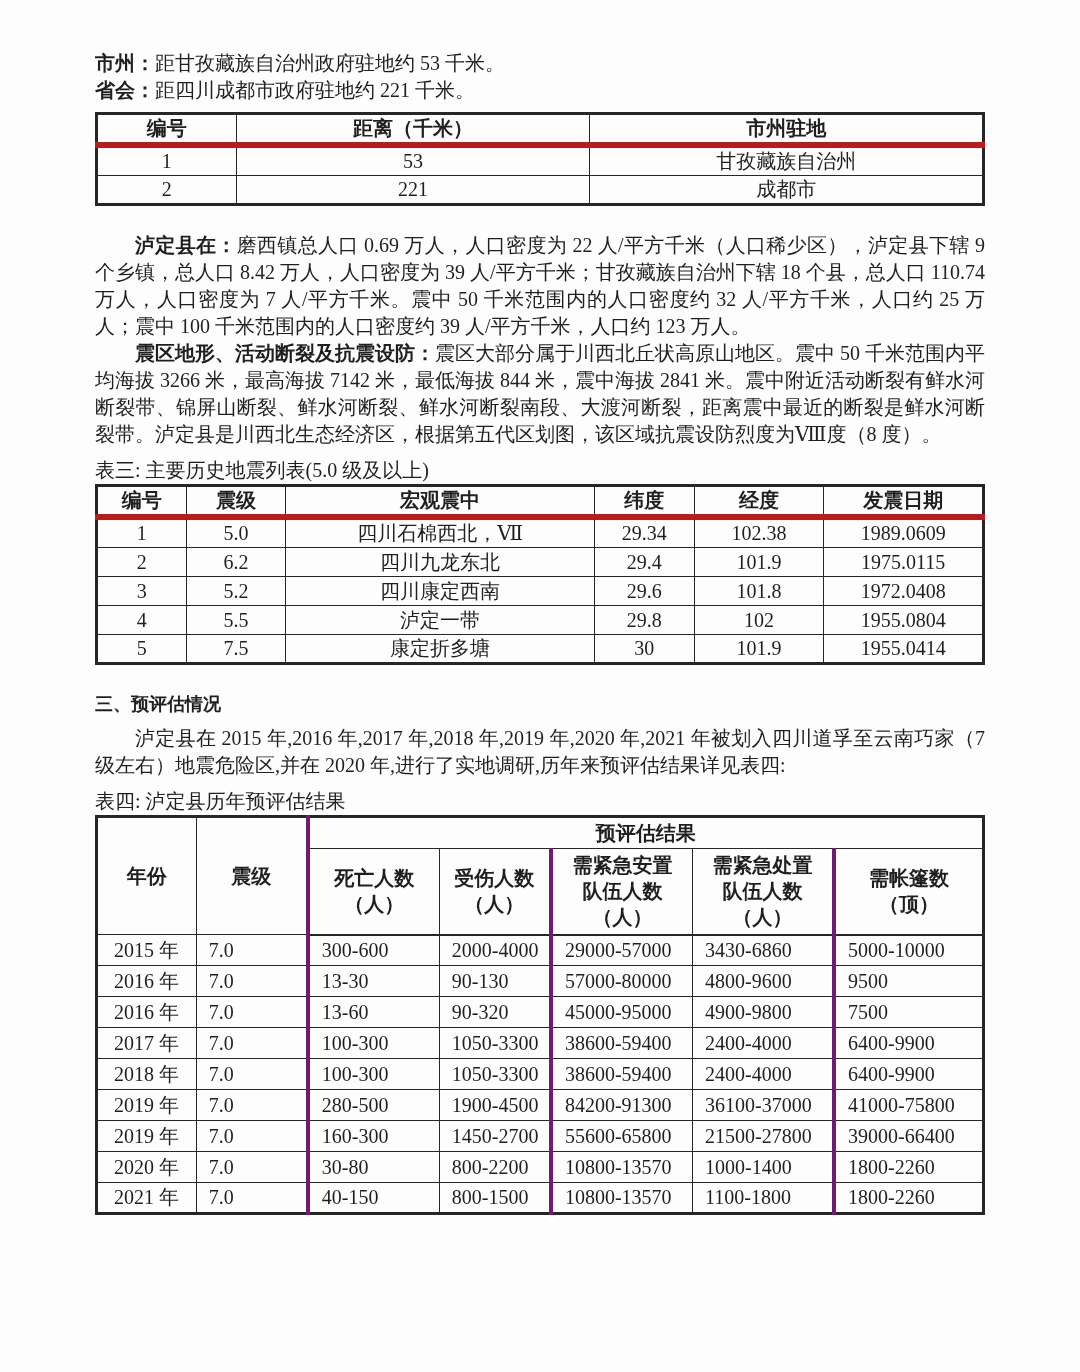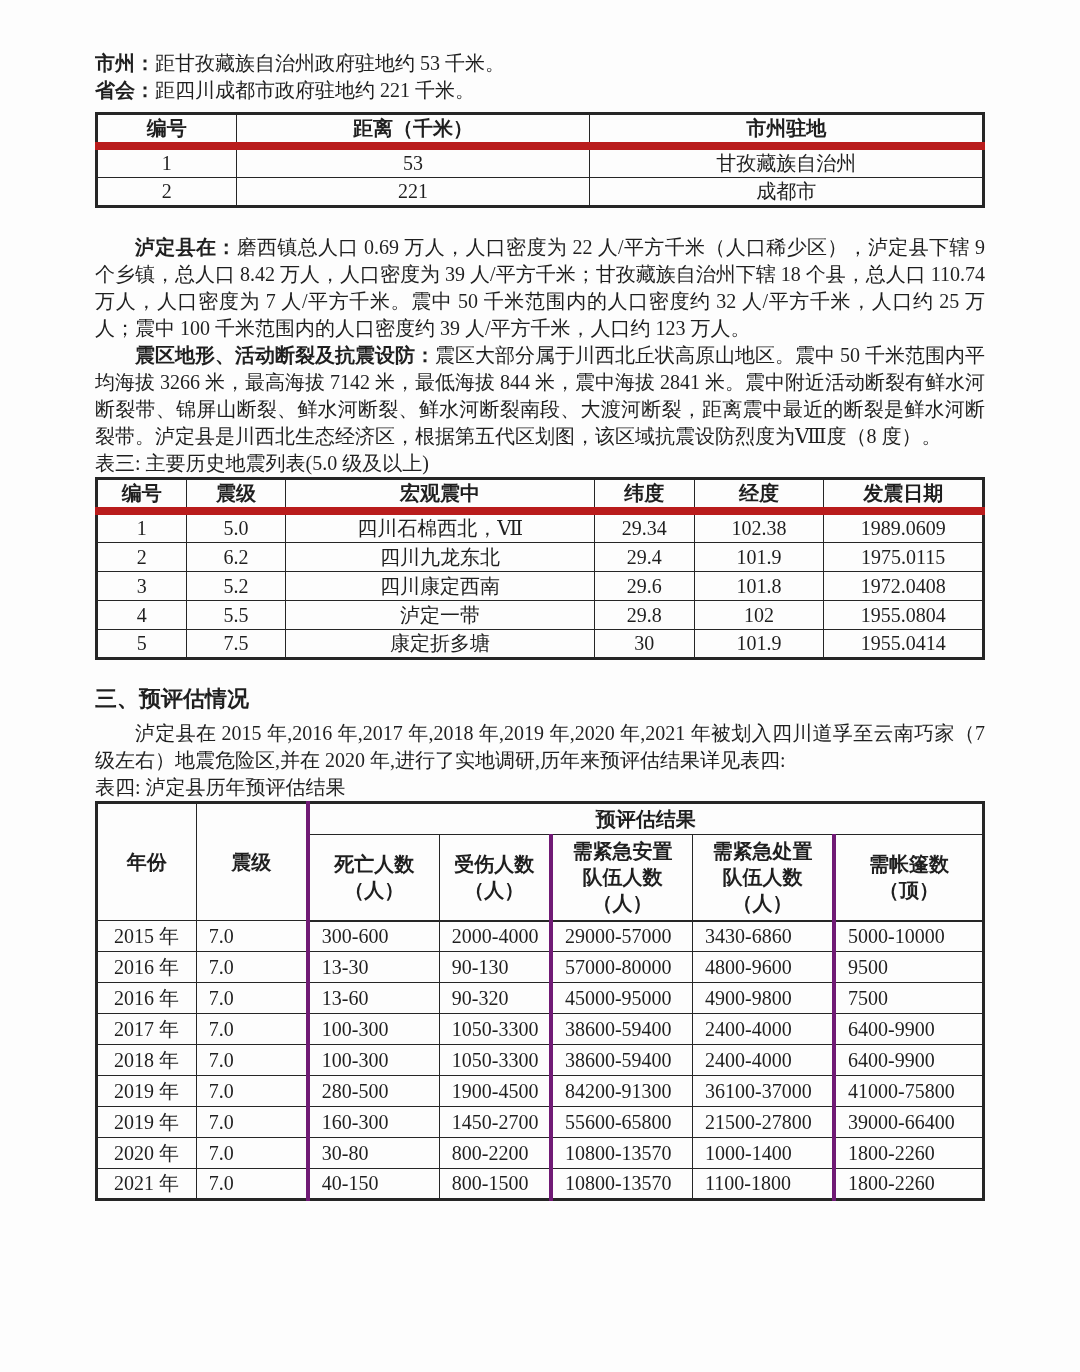--- a/index.html
+++ b/index.html
@@ -18,46 +18,46 @@
     font-size: 20px;
     line-height: 27px;
   }
   p { margin: 0; }
   .line b, .para b { font-weight: bold; }
   .para {
     text-indent: 2em;
     text-align: justify;
   }
   .para-group { margin-top: 26px; }
-  .caption { margin-top: 0; line-height: 27px; font-family: Liberation Serif, serif; }
+  .caption { margin-top: 9px; line-height: 27px; font-family: Liberation Serif, serif; }
 
   table.tbl {
     border-collapse: collapse;
     width: 890px;
     border: 3px solid #262626;
     font-size: 20px;
   }
   table.tbl th, table.tbl td {
     border: 1px solid #262626;
     padding: 1px 4px;
     line-height: 25px;
   }
   table.tbl th {
     font-weight: bold;
     text-align: center;
   }
   .tbl-top { margin-top: 8px; }
   table.center-tbl td { text-align: center; height: 29px; }
-  table.center-tbl tr.head th { height: 30px; border-bottom: 8px solid #b91c1c; }
+  table.center-tbl tr.head th { height: 30px; border-bottom: 6px solid #b91c1c; }
 
   .section-heading {
     margin: 24px 0 6px 0;
     font-family: "Liberation Sans", "DejaVu Sans", sans-serif;
     font-weight: bold;
-    font-size: 22px;
+    font-size: 18px;
     line-height: 30px;
   }
 
   table.eval-tbl th { white-space: pre-line; }
   table.eval-tbl tr.h1 th { height: 32px; }
   table.eval-tbl tr.h2 th { height: 86px; line-height: 26px; border-bottom: 2px solid #262626; }
   table.eval-tbl td {
     height: 31px;
     text-align: left;
     padding-left: 12px;

